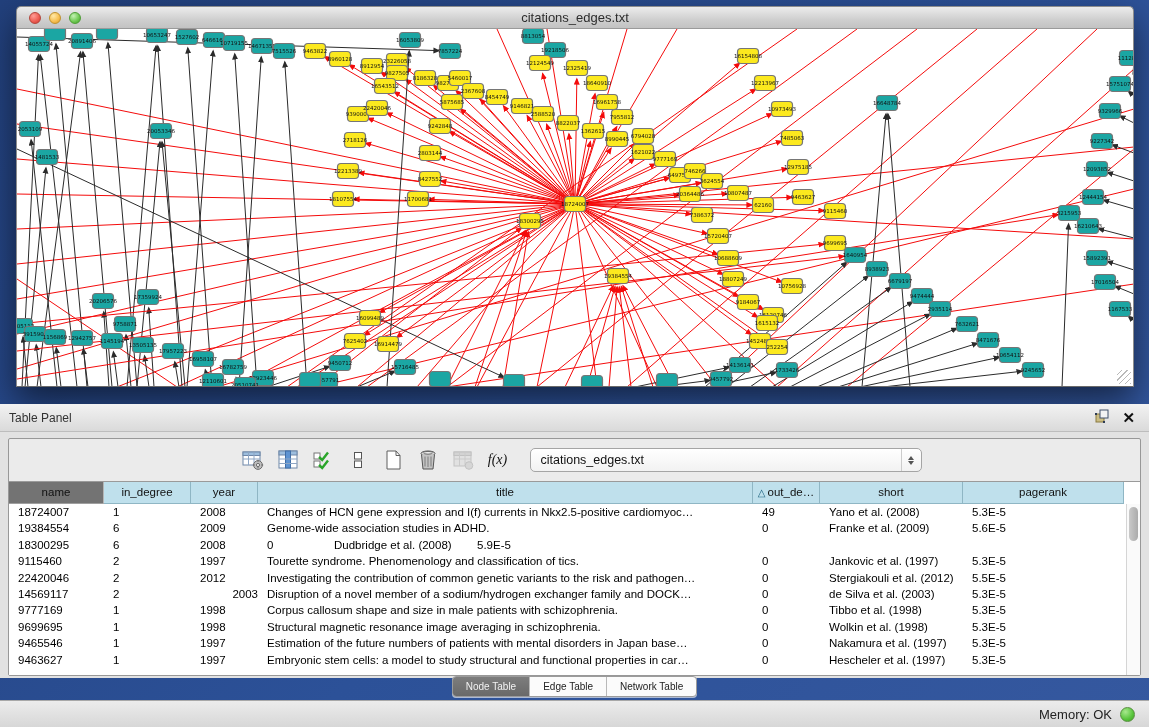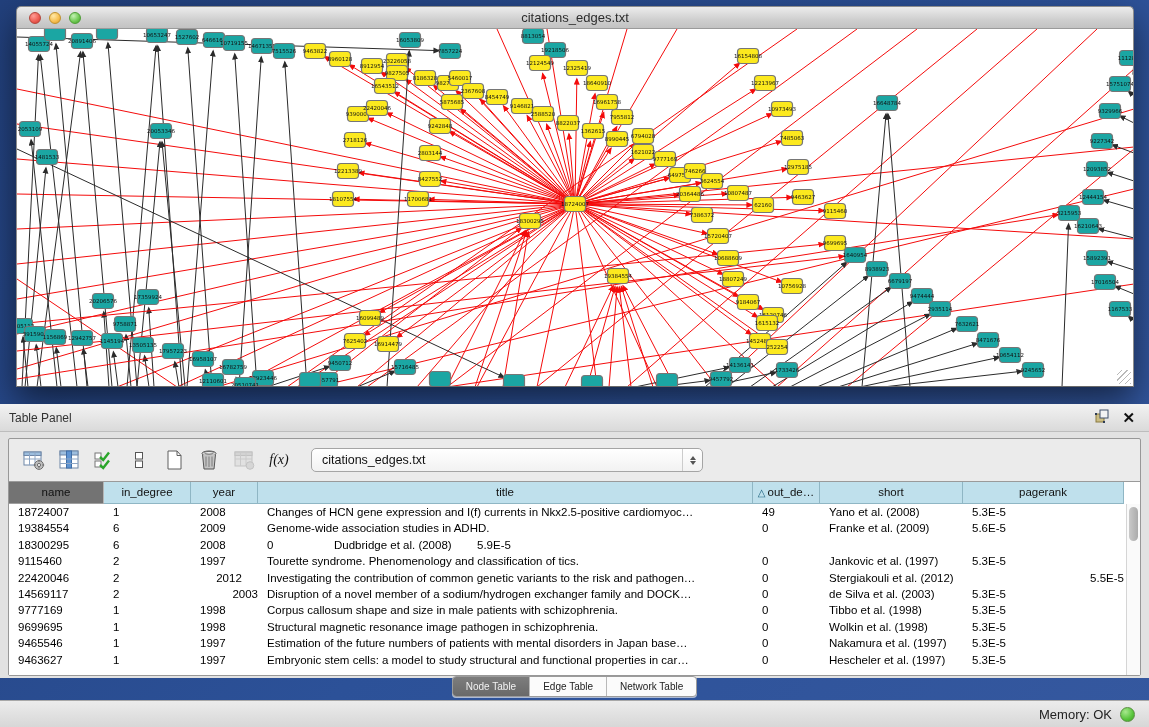--- a/index.html
+++ b/index.html
@@ -30,21 +30,21 @@
   
   #table-panel { position:absolute; left:0; top:404px; width:1149px; height:274px; background:#e2e2e2; }
   .tp-header { height:28px; background:linear-gradient(#f2f2f2,#dadada);
     border-bottom:1px solid #bdbdbd; display:flex; align-items:center; }
   .tp-title { font-size:12px; color:#333; padding-left:9px; }
   .tp-header-icons { margin-left:auto; display:flex; align-items:center; gap:12px; padding-right:14px; }
   .tp-close { font-size:15px; font-weight:bold; color:#111; line-height:1; cursor:default; }
 
   .tp-body { position:absolute; left:8px; right:8px; top:34px; height:238px;
     border:1px solid #989898; border-radius:2px; background:#ebebeb; }
-  .toolbar { height:42px; display:flex; align-items:center; padding-left:12px; gap:9px; }
+  .toolbar { height:42px; display:flex; align-items:center; padding-left:12px; gap:9px;justify-content:center; }
   .tb-icon { width:26px; height:26px; display:flex; align-items:center; justify-content:center; }
   .fx-label { font-family:"Liberation Serif", serif; font-style:italic; font-size:14px; color:#111; }
   .combo { margin-left:10px; width:392px; height:24px; background:linear-gradient(#ffffff,#f2f2f2);
     border:1px solid #a5a5a5; border-radius:5px; display:flex; align-items:center; position:relative; }
   .combo .val { font-size:12.5px; color:#111; padding-left:10px; }
   .combo .arrows { position:absolute; right:0; top:0; bottom:0; width:20px;
     border-left:1px solid #cccccc; display:flex; flex-direction:column; align-items:center; justify-content:center; gap:1px; }
   .combo .arrows i { width:0; height:0; border-left:3.5px solid transparent; border-right:3.5px solid transparent; }
   .combo .arrows i.up { border-bottom:4.5px solid #555; }
   .combo .arrows i.down { border-top:4.5px solid #555; }
@@ -911,25 +911,25 @@
             <div class="td" style="width: 87px;">2</div>
             <div class="td" style="width: 67px;">1997</div>
             <div class="td" style="width: 495px;">Tourette syndrome. Phenomenology and classification of tics.</div>
             <div class="td" style="width: 67px;">0</div>
             <div class="td" style="width: 143px;">Jankovic et al. (1997)</div>
             <div class="td" style="width: 161px;">5.3E-5</div>
           </div>
           <div class="tr">
             <div class="td" style="width: 95px;">22420046</div>
             <div class="td" style="width: 87px;">2</div>
-            <div class="td" style="width: 67px; text-align: center;">2012</div>
+            <div class="td" style="width: 67px;">2012</div>
             <div class="td" style="width: 495px;">Investigating the contribution of common genetic variants to the risk and pathogen…</div>
             <div class="td" style="width: 67px;">0</div>
             <div class="td" style="width: 143px;">Stergiakouli et al. (2012)</div>
-            <div class="td" style="width: 161px; text-align: right;">5.5E-5</div>
+            <div class="td" style="width: 161px;">5.5E-5</div>
           </div>
           <div class="tr">
             <div class="td" style="width: 95px;">14569117</div>
             <div class="td" style="width: 87px;">2</div>
             <div class="td" style="width: 67px; text-align: right;">2003</div>
             <div class="td" style="width: 495px;">Disruption of a novel member of a sodium/hydrogen exchanger family and DOCK…</div>
             <div class="td" style="width: 67px;">0</div>
             <div class="td" style="width: 143px;">de Silva et al. (2003)</div>
             <div class="td" style="width: 161px;">5.3E-5</div>
           </div>
@@ -939,21 +939,21 @@
             <div class="td" style="width: 67px;">1998</div>
             <div class="td" style="width: 495px;">Corpus callosum shape and size in male patients with schizophrenia.</div>
             <div class="td" style="width: 67px;">0</div>
             <div class="td" style="width: 143px;">Tibbo et al. (1998)</div>
             <div class="td" style="width: 161px;">5.3E-5</div>
           </div>
           <div class="tr">
             <div class="td" style="width: 95px;">9699695</div>
             <div class="td" style="width: 87px;">1</div>
             <div class="td" style="width: 67px;">1998</div>
-            <div class="td" style="width: 495px;">Structural magnetic resonance image pathogen in schizophrenia.</div>
+            <div class="td" style="width: 495px;">Structural magnetic resonance image averaging in schizophrenia.</div>
             <div class="td" style="width: 67px;">0</div>
             <div class="td" style="width: 143px;">Wolkin et al. (1998)</div>
             <div class="td" style="width: 161px;">5.3E-5</div>
           </div>
           <div class="tr">
             <div class="td" style="width: 95px;">9465546</div>
             <div class="td" style="width: 87px;">1</div>
             <div class="td" style="width: 67px;">1997</div>
             <div class="td" style="width: 495px;">Estimation of the future numbers of patients with mental disorders in Japan base…</div>
             <div class="td" style="width: 67px;">0</div>

